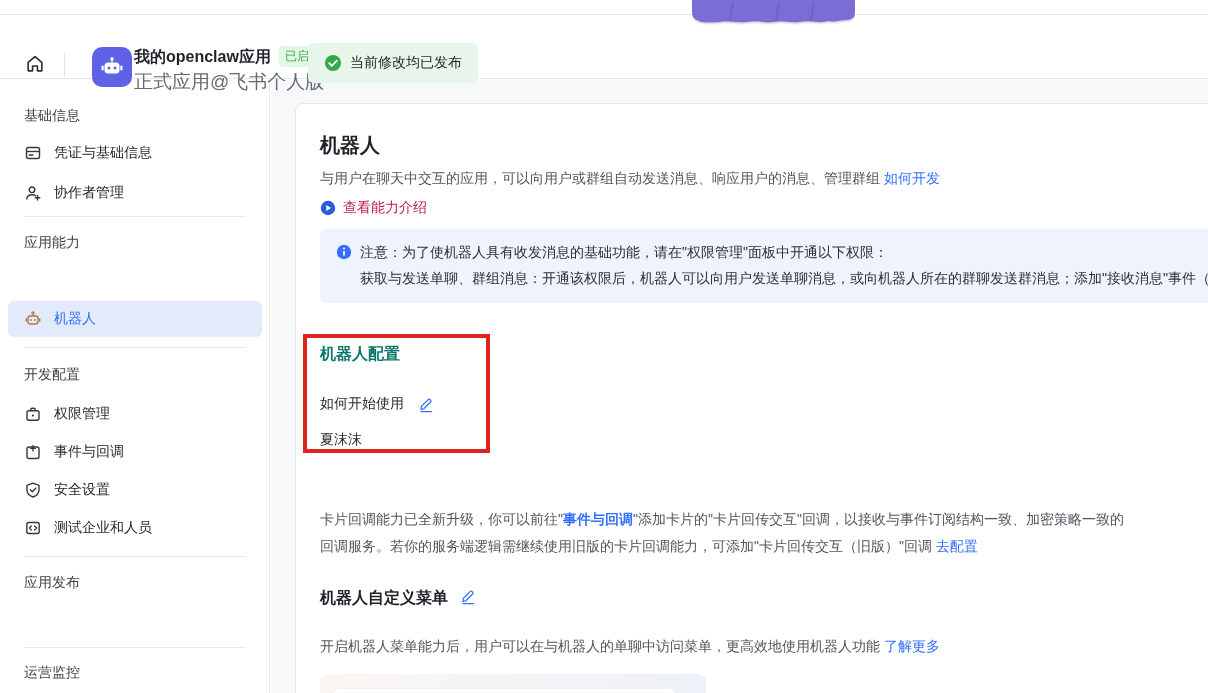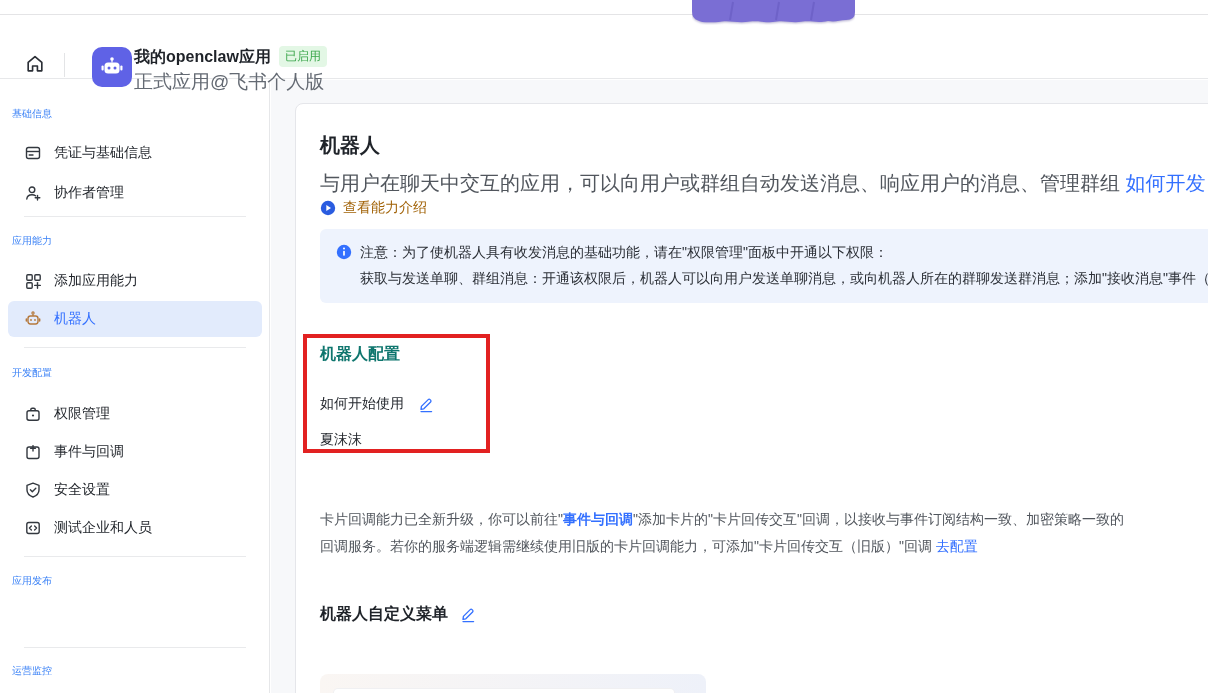--- a/index.html
+++ b/index.html
@@ -22,44 +22,44 @@
   .hdr-divider { position:absolute; left:64px; top:38px; width:1px; height:24px; background:#e3e4e6; }
   .app-icon { position:absolute; left:92px; top:32px; width:40px; height:40px; border-radius:10px; background:#5f62e6; display:flex; align-items:center; justify-content:center; }
   .app-title { position:absolute; left:134px; top:31px; font-size:16px; font-weight:700; color:#1f2329; white-space:nowrap; }
   .badge-enabled { display:inline-block; margin-left:8px; font-size:12px; font-weight:400; color:#3aa64a; background:#e3f7e5; border-radius:4px; padding:2px 6px; vertical-align:2px; }
   .app-sub { position:absolute; left:134px; top:54px; font-size:19px; color:#646a73; white-space:nowrap; }
   .pub-pill { position:absolute; left:308px; top:28px; height:40px; background:#e7f6e8; border-radius:6px; display:flex; align-items:center; padding:0 16px; gap:8px; }
   .pub-pill span { font-size:14px; color:#1f2329; white-space:nowrap; }
 
   
   .sidebar { position:absolute; left:0; top:80px; width:270px; height:613px; background:#fff; border-right:1px solid #e6e7e9; z-index:10; }
-  .sb-title { position:absolute; left:12px; font-size:10px; color:#3b82f6; white-space:nowrap; }
+  .sb-title { position:absolute; left:24px; font-size:14px; color:#404040; white-space:nowrap; }
   .sb-item { position:absolute; left:0; width:302px; height:36px; display:flex; align-items:center; gap:12px; padding-left:24px; cursor:pointer; color:#1f2329; }
   .sb-item span.lbl { white-space:nowrap; }
   .sb-item.selected { left:8px; width:254px; padding-left:16px; background:#e2ebfc; border-radius:6px; color:#3370ff; }
   .sb-div { position:absolute; left:24px; width:222px; height:1px; background:#e9eaec; }
   .sb-ico { width:18px; height:18px; display:flex; align-items:center; justify-content:center; flex:none; }
 
   
   .main-bg { position:absolute; left:271px; top:80px; width:937px; height:613px; background:#f7f8fa; }
   .panel { position:absolute; left:295px; top:103px; width:1080px; height:900px; background:#fff; border:1px solid #e5e6ea; border-radius:8px; }
   .p-title { position:absolute; left:24px; top:28px; font-size:20px; font-weight:700; color:#1f2329; }
-  .p-desc { position:absolute; left:24px; top:66px; font-size:20px; color:#51565d; white-space:nowrap; }
+  .p-desc { position:absolute; left:24px; top:66px; font-size:14px; color:#51565d; white-space:nowrap; }
   a.blue, .blue { color:#3370ff; text-decoration:none; cursor:pointer; }
-  .p-play { position:absolute; left:24px; top:95px; display:flex; align-items:center; gap:7px; font-size:14px; color:#a16207; cursor:pointer; }
+  .p-play { position:absolute; left:24px; top:95px; display:flex; align-items:center; gap:7px; font-size:14px; color:#be185d; cursor:pointer; }
   .p-notice { position:absolute; left:24px; top:125px; width:1010px; background:#eef3fd; border-radius:6px; padding:10px 16px 12px 16px; line-height:26px; font-size:14px; color:#2b2f36; }
   .notice-row { display:flex; gap:8px; white-space:nowrap; }
   .notice-ico { flex:none; margin-top:5px; }
   .notice-line2 { padding-left:24px; white-space:nowrap; }
 
   .sec-title { position:absolute; left:24px; font-size:16px; font-weight:700; color:#0f766e; white-space:nowrap; }
   .p-usage { position:absolute; left:24px; top:291px; display:flex; align-items:center; gap:14px; font-size:14px; color:#1f2329; }
   .p-botname { position:absolute; left:24px; top:327px; font-size:14px; color:#1f2329; }
   .p-card-body { position:absolute; left:24px; top:402px; width:805px; font-size:14px; color:#51565d; line-height:27px; }
-  .p-menu-title { position:absolute; left:24px; top:500px; display:flex; align-items:center; gap:12px; }
+  .p-menu-title { position:absolute; left:24px; top:484px; display:flex; align-items:flex-start; gap:12px; }
   .p-menu-title b { font-size:16px; font-weight:700; color:#1f2329; white-space:nowrap; }
   .p-menu-body { position:absolute; left:24px; top:534px; font-size:14px; color:#51565d; white-space:nowrap; }
   .p-preview { position:absolute; left:24px; top:570px; width:386px; height:140px; border-radius:8px 8px 0 0; background:linear-gradient(90deg,#faf6f3,#eef1f9); }
   .p-preview-inner { position:absolute; left:14px; top:15px; width:340px; height:120px; background:#fff; border-radius:4px 4px 0 0; box-shadow:0 0 0 1px #f0f0f2; }
 
   .edit-btn { cursor:pointer; display:inline-flex; }
 
   
   .red-box { position:absolute; left:303px; top:334px; width:187px; height:119px; border:4px solid #e22121; z-index:50; pointer-events:none; }
 </style>
@@ -90,20 +90,27 @@
       <rect x="2.5" y="11.5" width="2.2" height="5" rx="1.1" fill="#fff"></rect>
       <rect x="21.3" y="11.5" width="2.2" height="5" rx="1.1" fill="#fff"></rect>
       <circle cx="10" cy="14" r="1.5" fill="#5f62e6"></circle>
       <circle cx="16" cy="14" r="1.5" fill="#5f62e6"></circle>
     </svg>
   </div>
   <div class="app-title">
     <span>我的openclaw应用</span><span class="badge-enabled">已启用</span>
   </div>
   <div class="app-sub">正式应用@飞书个人版</div>
+  <div class="pub-pill">
+    <svg width="18" height="18" viewBox="0 0 18 18">
+      <circle cx="9" cy="9" r="8" fill="#34a94c"></circle>
+      <path d="M5.2,9.2 L7.8,11.8 L12.8,6.6" stroke="#fff" stroke-width="1.8" fill="none" stroke-linecap="round" stroke-linejoin="round"></path>
+    </svg>
+    <span>当前修改均已发布</span>
+  </div>
 </div>
 
 <div class="main-bg"></div>
 
 <div class="panel">
   <div class="p-title">机器人</div>
   <div class="p-desc">
     <span>与用户在聊天中交互的应用，可以向用户或群组自动发送消息、响应用户的消息、管理群组 </span><a class="blue">如何开发</a>
   </div>
   <div class="p-play">
@@ -144,20 +151,23 @@
 
   <div class="p-menu-title">
     <b>机器人自定义菜单</b>
     <span class="edit-btn">
       <svg width="17" height="17" viewBox="0 0 17 17">
         <path d="M3.4,10.4 L10.2,3.6 a1.3,1.3 0 0 1 1.84,0 l0.56,0.56 a1.3,1.3 0 0 1 0,1.84 L5.8,12.8 L3,13.4 Z" fill="none" stroke="#3370ff" stroke-width="1.3" stroke-linejoin="round"></path>
         <line x1="3" y1="15.6" x2="13.6" y2="15.6" stroke="#3370ff" stroke-width="1.3" stroke-linecap="round"></line>
       </svg>
     </span>
   </div>
+  <div class="p-menu-body">
+    <span>开启机器人菜单能力后，用户可以在与机器人的单聊中访问菜单，更高效地使用机器人功能 </span><a class="blue">了解更多</a>
+  </div>
 
   <div class="p-preview">
     <div class="p-preview-inner"></div>
   </div>
 </div>
 
 <div class="red-box"></div>
 
 <div class="sidebar">
   <div class="sb-title" style="top:27px">基础信息</div>
@@ -181,32 +191,20 @@
           <line x1="13.5" y1="11.5" x2="13.5" y2="16" stroke="#33383f" stroke-width="1.4" stroke-linecap="round"></line>
           <line x1="11.2" y1="13.8" x2="15.8" y2="13.8" stroke="#33383f" stroke-width="1.4" stroke-linecap="round"></line>
         </svg>
     </span>
     <span class="lbl">协作者管理</span>
   </div>
 
   <div class="sb-div" style="top:136px"></div>
   <div class="sb-title" style="top:154px">应用能力</div>
 
-  <div class="sb-item" style="top:183px">
-    <span class="sb-ico">
-      <svg width="18" height="18" viewBox="0 0 18 18">
-          <rect x="2.8" y="2.8" width="5.4" height="5.4" rx="1" fill="none" stroke="#33383f" stroke-width="1.4"></rect>
-          <rect x="10.8" y="2.8" width="5.4" height="5.4" rx="1" fill="none" stroke="#33383f" stroke-width="1.4"></rect>
-          <rect x="2.8" y="10.8" width="5.4" height="5.4" rx="1" fill="none" stroke="#33383f" stroke-width="1.4"></rect>
-          <line x1="13.5" y1="10.6" x2="13.5" y2="16.2" stroke="#33383f" stroke-width="1.4" stroke-linecap="round"></line>
-          <line x1="10.7" y1="13.4" x2="16.3" y2="13.4" stroke="#33383f" stroke-width="1.4" stroke-linecap="round"></line>
-        </svg>
-    </span>
-    <span class="lbl">添加应用能力</span>
-  </div>
 
   <div class="sb-item selected" style="top:221px">
     <span class="sb-ico">
       <svg width="18" height="18" viewBox="0 0 18 18">
           <circle cx="9" cy="3" r="1.1" fill="none" stroke="#b5793d" stroke-width="1.2"></circle>
           <line x1="9" y1="4.2" x2="9" y2="6" stroke="#b5793d" stroke-width="1.2"></line>
           <rect x="4" y="6" width="10" height="8" rx="2.4" fill="none" stroke="#b5793d" stroke-width="1.4"></rect>
           <rect x="1.6" y="8.2" width="1.6" height="3.6" rx="0.8" fill="#b5793d"></rect>
           <rect x="14.8" y="8.2" width="1.6" height="3.6" rx="0.8" fill="#b5793d"></rect>
           <circle cx="7" cy="10" r="0.9" fill="#b5793d"></circle>

